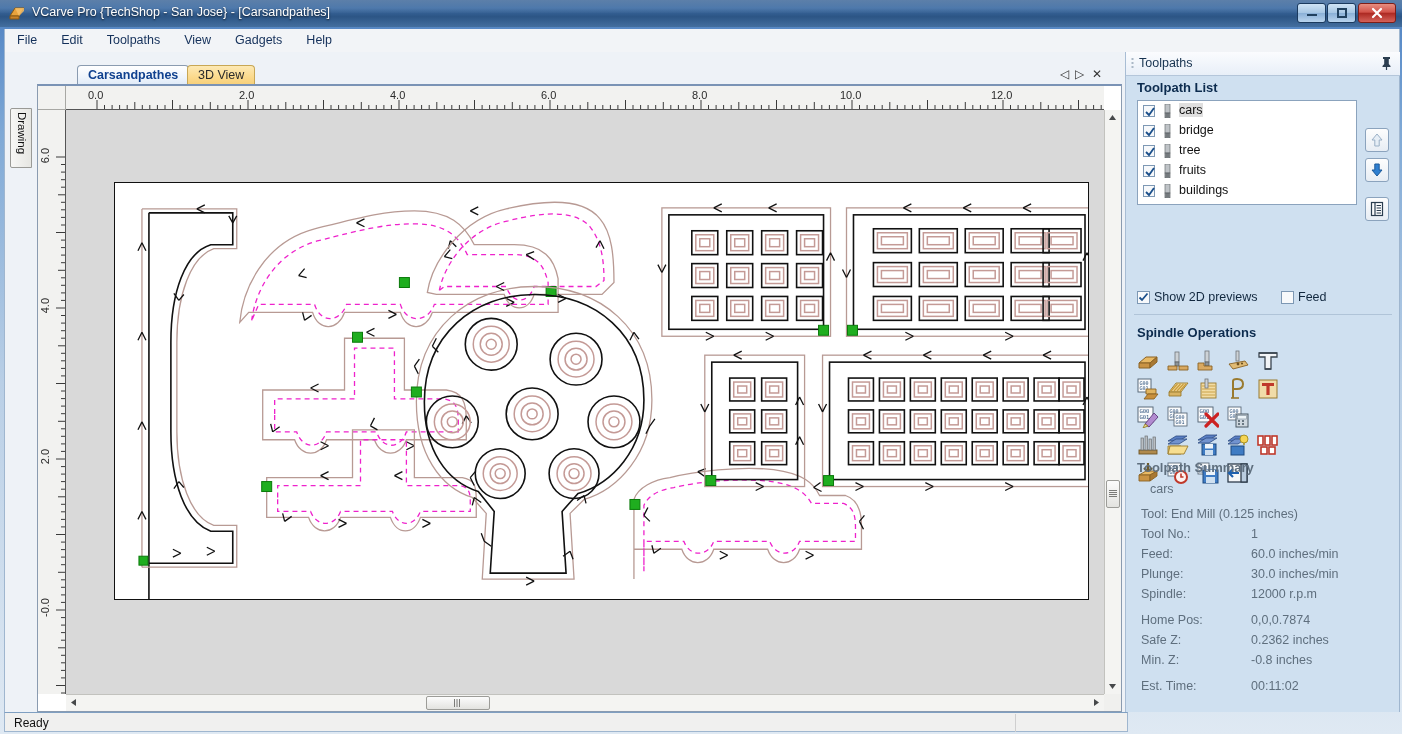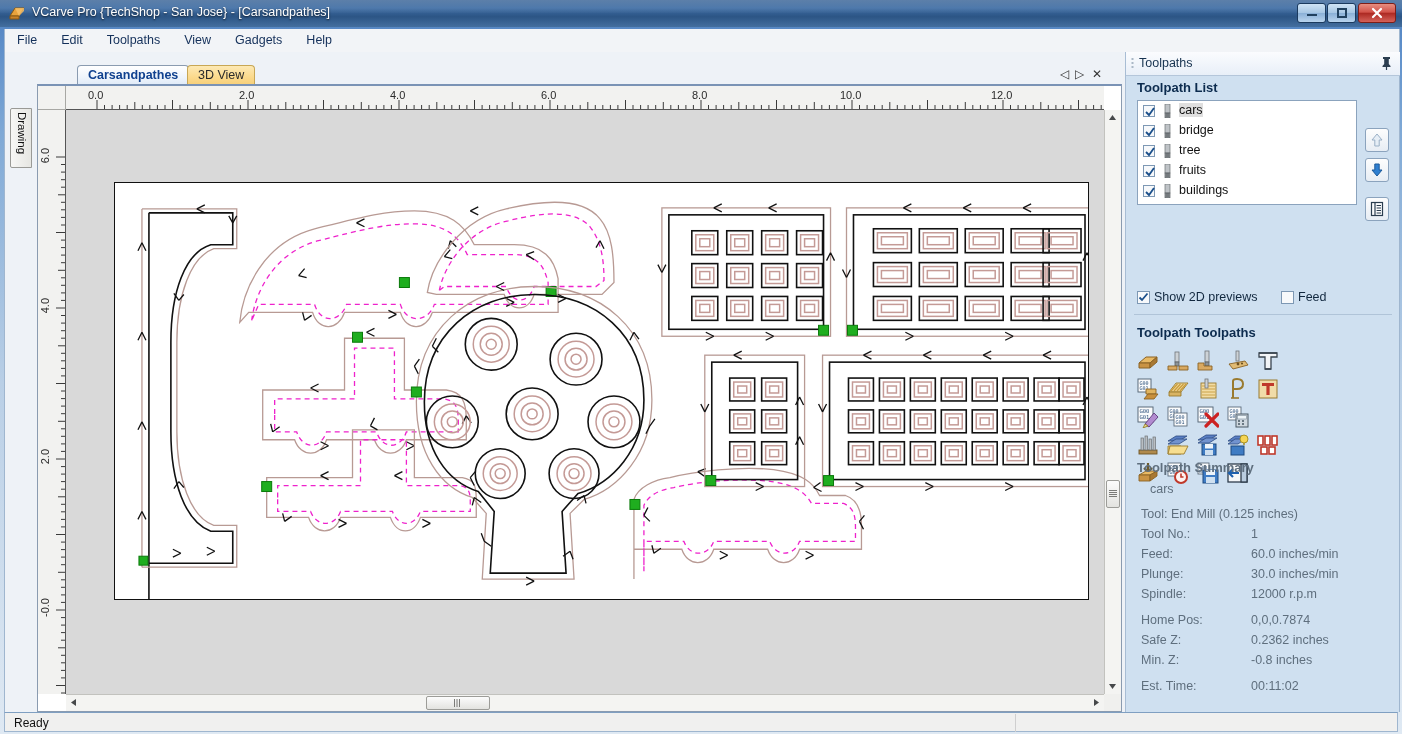--- a/index.html
+++ b/index.html
@@ -57,21 +57,21 @@
     color:#14305a;font-size:12.5px;cursor:pointer;
   }
   
   #client{
     position:absolute;left:4px;top:52px;width:1394px;height:660px;
     background:#eef2f7;
     border-left:1px solid #9fb6cf;border-right:1px solid #9fb6cf;
   }
   
   #statusbar{
-    position:absolute;left:4px;top:712px;width:1394px;height:20px;
+    position:absolute;left:4px;top:712px;width:1124px;height:20px;
     background:#f0f0ef;border:1px solid #9fb6cf;border-top:1px solid #7f9fc1;
     box-sizing:border-box;
   }
   #status-text{position:absolute;left:9px;top:3px;color:#111;font-size:12px;}
   #status-sep{position:absolute;left:1010px;top:1px;width:1px;height:18px;background:#cfcfcf;}
 
   
   #drawing-tab{
     position:absolute;left:5px;top:56px;width:22px;height:60px;
     background:linear-gradient(90deg,#f7f7f5,#e6e6e2);
@@ -1237,21 +1237,21 @@
         <svg width="11" height="11" viewBox="0 0 11 11">
             <path d="M1.5 5.5 L4 8 L9.5 1.5" stroke="#1b4f8a" stroke-width="1.8" fill="none"></path>
           </svg>
       </div>
       <div class="chk-lbl" style="left:28px;top:238px;">Show 2D previews</div>
       <div class="chk" style="left:155px;top:239px;"></div>
       <div class="chk-lbl" style="left:172px;top:238px;">Feed</div>
 
       <div class="divline" style="top:262px;"></div>
 
-      <div class="sec-head" style="left:11px;top:273px;">Toolpath Toolpaths</div>
+      <div class="sec-head" style="left:11px;top:273px;">Spindle Operations</div>
 
       <div id="ops-grid">
 
         <div class="opicon" style="left:0px;top:0px;">
           <svg width="22" height="22" viewBox="0 0 22 22">
             <path d="M2 13 L9 7 L20 7 L13 13 Z" fill="#e8b964" stroke="#8a6224" stroke-width="1"></path>
             <path d="M2 13 L13 13 L13 18 L2 18 Z" fill="#c99344" stroke="#8a6224" stroke-width="1"></path>
             <path d="M13 13 L20 7 L20 12 L13 18 Z" fill="#a87832" stroke="#8a6224" stroke-width="1"></path>
           </svg>
         </div>

